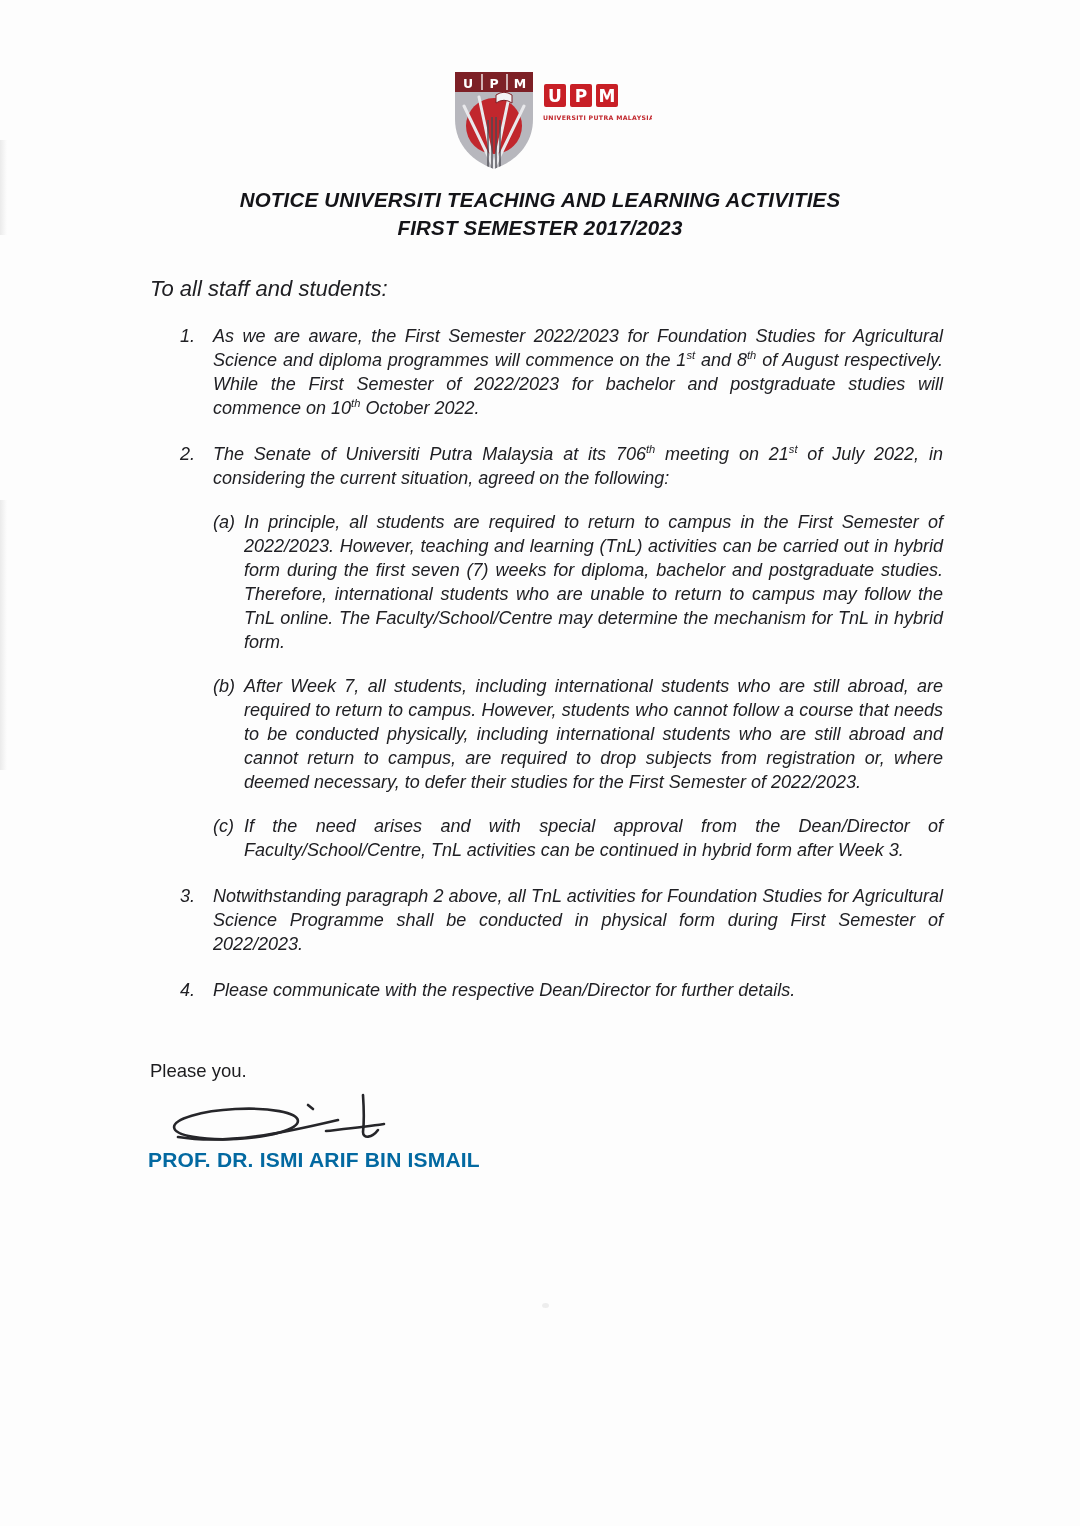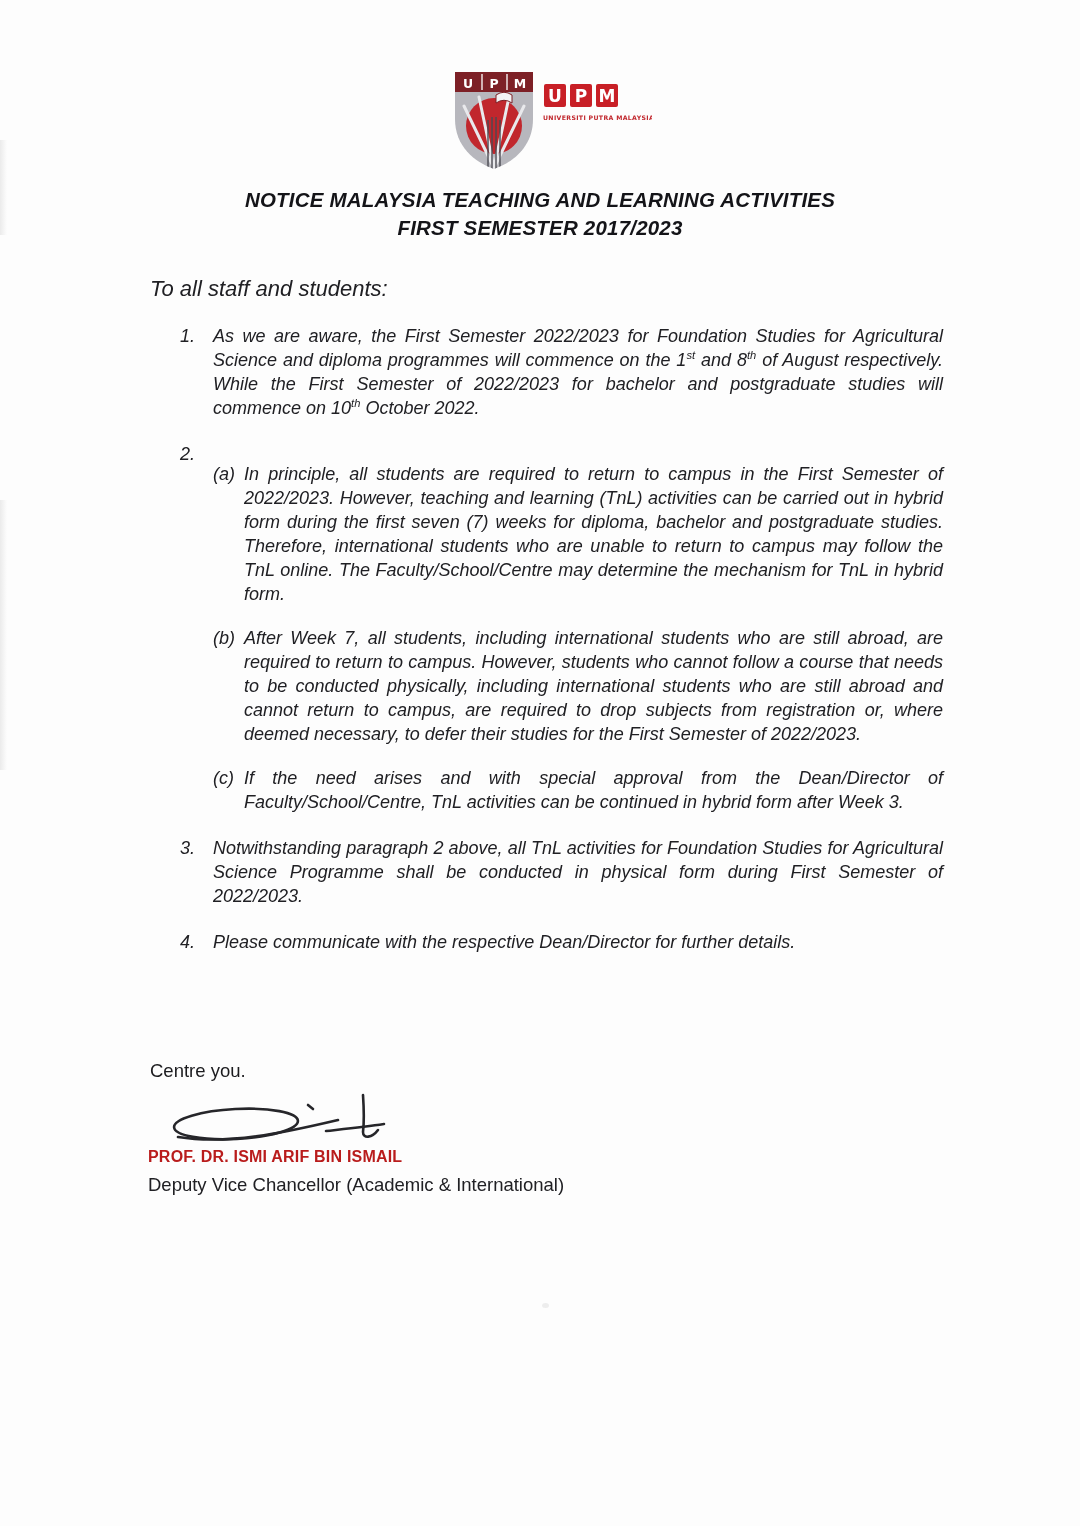--- a/index.html
+++ b/index.html
@@ -60,22 +60,22 @@
   .subitem > .marker { flex: 0 0 31px; }
   sup { font-size: .62em; line-height: 0; }
 
   .thanks {
     position: absolute; left: 150px; top: 1060px;
     font-size: 18.5px; color: #1c1c1f;
   }
   .sig-svg { position: absolute; left: 158px; top: 1086px; }
   .sig-name {
     position: absolute; left: 148px; top: 1148px;
-    font-weight: 700; font-size: 16px; letter-spacing: .2px;
-    color: #b91c1c;
+    font-weight: 700; font-size: 21px; letter-spacing: .2px;
+    color: #0369a1;
   }
   .sig-role {
     position: absolute; left: 148px; top: 1174px;
     font-size: 18.5px;
   }
 </style>
 </head>
 <body>
 
 <div class="page">
@@ -127,38 +127,39 @@
         <rect x="144" y="20" width="22" height="23" rx="2" fill="#c81f26"></rect>
         <text x="103" y="38" text-anchor="middle" font-family="DejaVu Sans, sans-serif" font-weight="bold" font-size="17" fill="#ffffff">U</text>
         <text x="129" y="38" text-anchor="middle" font-family="DejaVu Sans, sans-serif" font-weight="bold" font-size="17" fill="#ffffff">P</text>
         <text x="155" y="38" text-anchor="middle" font-family="DejaVu Sans, sans-serif" font-weight="bold" font-size="17" fill="#ffffff">M</text>
         <text x="91" y="56" font-family="DejaVu Sans, sans-serif" font-weight="bold" font-size="6.2" letter-spacing="0.35" fill="#c1272d">UNIVERSITI PUTRA MALAYSIA</text>
       </g>
     </svg>
   </div>
 
   <div class="title">
-    <div>NOTICE MALAYSIA TEACHING AND LEARNING ACTIVITIES</div>
+    <div>NOTICE UNIVERSITI TEACHING AND LEARNING ACTIVITIES</div>
     <div>FIRST SEMESTER 2017/2023</div>
   </div>
 
   <div class="salutation">To all staff and students:</div>
 
   <div class="content">
 
     <div class="item">
       <div class="marker">1.</div>
       <div class="text-col">
         <div class="para">As we are aware, the First Semester 2022/2023 for Foundation Studies for Agricultural Science and diploma programmes will commence on the 1<sup>st</sup> and 8<sup>th</sup> of August respectively. While the First Semester of 2022/2023 for bachelor and postgraduate studies will commence on 10<sup>th</sup> October 2022.</div>
       </div>
     </div>
 
     <div class="item">
       <div class="marker">2.</div>
       <div class="text-col">
+        <div class="para">The Senate of Universiti Putra Malaysia at its 706<sup>th</sup> meeting on 21<sup>st</sup> of July 2022, in considering the current situation, agreed on the following:</div>
         <div class="sublist">
           <div class="subitem">
             <div class="marker">(a)</div>
             <div class="para">In principle, all students are required to return to campus in the First Semester of 2022/2023. However, teaching and learning (TnL) activities can be carried out in hybrid form during the first seven (7) weeks for diploma, bachelor and postgraduate studies. Therefore, international students who are unable to return to campus may follow the TnL online. The Faculty/School/Centre may determine the mechanism for TnL in hybrid form.</div>
           </div>
           <div class="subitem">
             <div class="marker">(b)</div>
             <div class="para">After Week 7, all students, including international students who are still abroad, are required to return to campus. However, students who cannot follow a course that needs to be conducted physically, including international students who are still abroad and cannot return to campus, are required to drop subjects from registration or, where deemed necessary, to defer their studies for the First Semester of 2022/2023.</div>
           </div>
           <div class="subitem">
@@ -178,28 +179,27 @@
 
     <div class="item">
       <div class="marker">4.</div>
       <div class="text-col">
         <div class="para">Please communicate with the respective Dean/Director for further details.</div>
       </div>
     </div>
 
   </div>
 
-  <div class="thanks">Centre you.</div>
+  <div class="thanks">Please you.</div>
 
   <svg class="sig-svg" width="250" height="70" viewBox="0 0 250 70">
     <g fill="none" stroke="#26262a" stroke-width="2.6" stroke-linecap="round">
       <ellipse cx="78" cy="38" rx="62" ry="15" transform="rotate(-3 78 38)"></ellipse>
       <path d="M20 51 C 70 59 125 47 180 34"></path>
       <path d="M150 19 l 5 4"></path>
       <path d="M205 9 C 206 24 206 38 205 46 C 205 53 214 52 220 44"></path>
       <path d="M168 45 C 186 43 206 41 226 38"></path>
     </g>
   </svg>
 
   <div class="sig-name">PROF. DR. ISMI ARIF BIN ISMAIL</div>
-  <div class="sig-role">Deputy Vice Chancellor (Academic &amp; International)</div>
 
 </div>
 
 </body></html>

